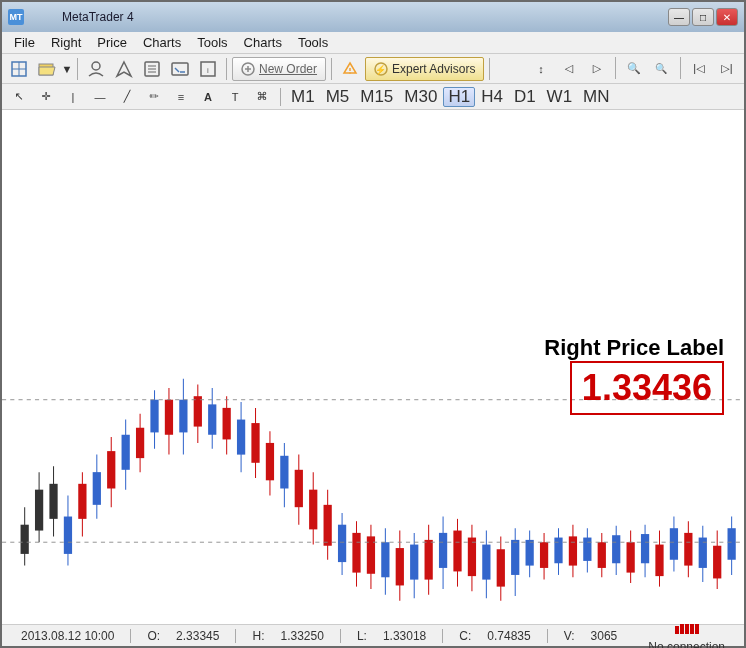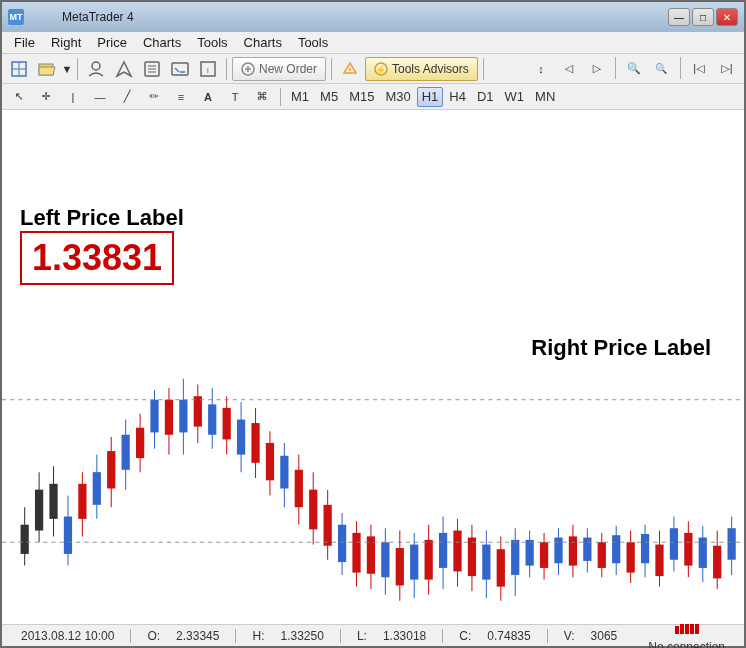--- a/index.html
+++ b/index.html
@@ -19,26 +19,26 @@
 
     
     .menubar { height: 22px; background: #f0f0f0; display: flex; align-items: center; padding: 0 4px; border-bottom: 1px solid #ccc; flex-shrink: 0; }
     .menu-item { padding: 2px 8px; font-size: 13px; cursor: pointer; color: #1a1a1a; }
 
     
     .toolbar { height: 30px; background: #f0f0f0; display: flex; align-items: center; padding: 0 4px; gap: 2px; border-bottom: 1px solid #ccc; flex-shrink: 0; }
     .toolbar-sep { width: 1px; height: 22px; background: #aaa; margin: 0 3px; }
     .toolbar-btn { width: 26px; height: 24px; border: 1px solid transparent; border-radius: 2px; display: flex; align-items: center; justify-content: center; cursor: pointer; font-size: 11px; color: #333; background: transparent; }
     .toolbar-btn-wide { height: 24px; padding: 0 8px; border: 1px solid #aaa; border-radius: 2px; display: flex; align-items: center; gap: 4px; cursor: pointer; font-size: 12px; color: #333; background: linear-gradient(to bottom, #ffffff, #e8e8e8); }
-    .new-order-btn { color: #666; }
+    .new-order-btn { color: #666; text-decoration: underline; }
     .expert-btn { color: #333; background: linear-gradient(to bottom, #fff8e0, #f0e090); border-color: #c0a040; }
 
     
     .tf-toolbar { height: 26px; background: #f0f0f0; display: flex; align-items: center; padding: 0 4px; gap: 1px; border-bottom: 1px solid #ccc; flex-shrink: 0; }
-    .tf-btn { min-width: 20px; height: 20px; padding: 0 4px; border: 1px solid transparent; border-radius: 2px; display: flex; align-items: center; justify-content: center; cursor: pointer; font-size: 13px; color: #333; background: transparent; }
+    .tf-btn { min-width: 20px; height: 20px; padding: 0 4px; border: 1px solid transparent; border-radius: 2px; display: flex; align-items: center; justify-content: center; cursor: pointer; font-size: 17px; color: #333; background: transparent; }
     .tf-btn.active { background: linear-gradient(to bottom, #e0e8ff, #c0d0f0); border-color: #6090c0; }
     .tf-sep { width: 1px; height: 18px; background: #aaa; margin: 0 4px; }
 
     
     .chart-area { flex: 1; background: #ffffff; position: relative; overflow: hidden; }
 
     
     .price-label-container { position: absolute; }
     .price-label-title { font-size: 22px; font-weight: bold; color: #000; }
     .price-label-box { border: 2px solid #cc0000; padding: 4px 10px; display: inline-block; }
@@ -147,21 +147,21 @@
           <path d="M8,2 L14,12 L2,12 Z" fill="none" stroke="#f0a030" stroke-width="1.5"></path>
           <line x1="8" y1="7" x2="8" y2="10" stroke="#f0a030" stroke-width="1.5"></line>
           <circle cx="8" cy="12" r="0.8" fill="#f0a030"></circle>
         </svg>
     </div>
     <div class="toolbar-btn-wide expert-btn">
       <svg width="14" height="14" viewBox="0 0 14 14">
           <circle cx="7" cy="7" r="6" fill="none" stroke="#c0a040" stroke-width="1.5"></circle>
           <text x="7" y="11" text-anchor="middle" font-size="9" fill="#c0a040">⚡</text>
         </svg>
-      <span>Tools Advisors</span>
+      <span>Expert Advisors</span>
     </div>
     <div class="toolbar-sep"></div>
 
     <div style="margin-left:auto;display:flex;gap:2px;">
       <div class="toolbar-btn">↕</div>
       <div class="toolbar-btn">◁</div>
       <div class="toolbar-btn">▷</div>
       <div class="toolbar-sep"></div>
       <div class="toolbar-btn">🔍</div>
       <div class="toolbar-btn" style="font-size:10px;">🔍</div>
@@ -353,29 +353,26 @@
 
         <line x1="708" y1="348" x2="708" y2="398" stroke="#3366cc" stroke-width="1"></line>
         <rect x="704" y="358" width="8" height="27" fill="#3366cc"></rect>
       </g>
 
       <line x1="0" y1="248" x2="720" y2="248" stroke="#888" stroke-width="0.8" stroke-dasharray="4,4"></line>
 
       <line x1="0" y1="370" x2="720" y2="370" stroke="#888" stroke-width="0.8" stroke-dasharray="4,4"></line>
     </svg>
 
-    <div class="price-label-container" style="top: 95px; left: 18px;">
-      <div class="price-label-title">Left Price Label</div>
+
+    <div class="price-label-container" style="top: 225px; right: 20px; text-align: right;">
+      <div class="price-label-title" style="text-align:left;">Right Price Label</div>
       <div class="price-label-box">
-        <span class="price-label-value">1.33831</span>
+        <span class="price-label-value">1.33436</span>
       </div>
-    </div>
-
-    <div class="price-label-container" style="top: 225px; right: 33px; text-align: right;">
-      <div class="price-label-title" style="text-align:left;">Right Price Label</div>
     </div>
 
   </div>
 
   <div class="statusbar">
     <span>2013.08.12 10:00</span>
     <div class="status-sep"></div>
     <span>O:</span>
     <span>2.33345</span>
     <div class="status-sep"></div>

